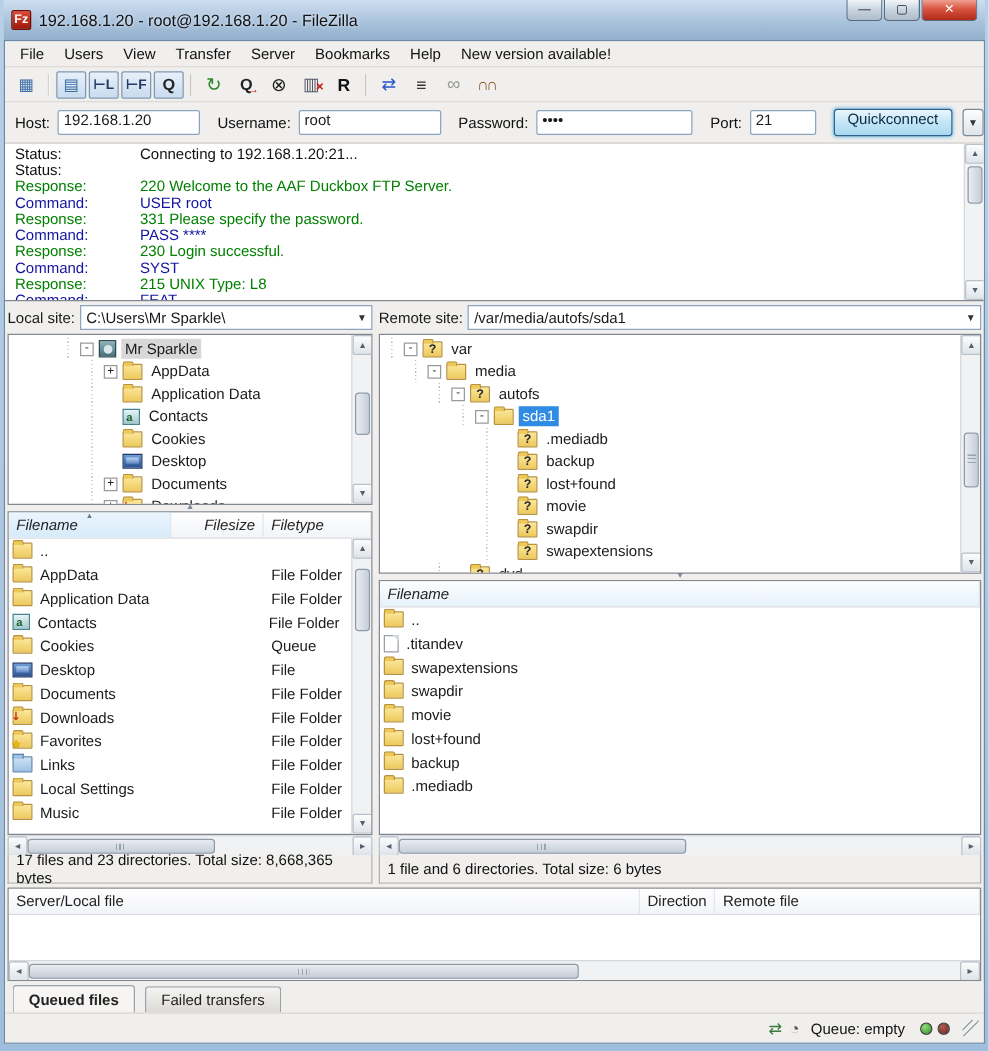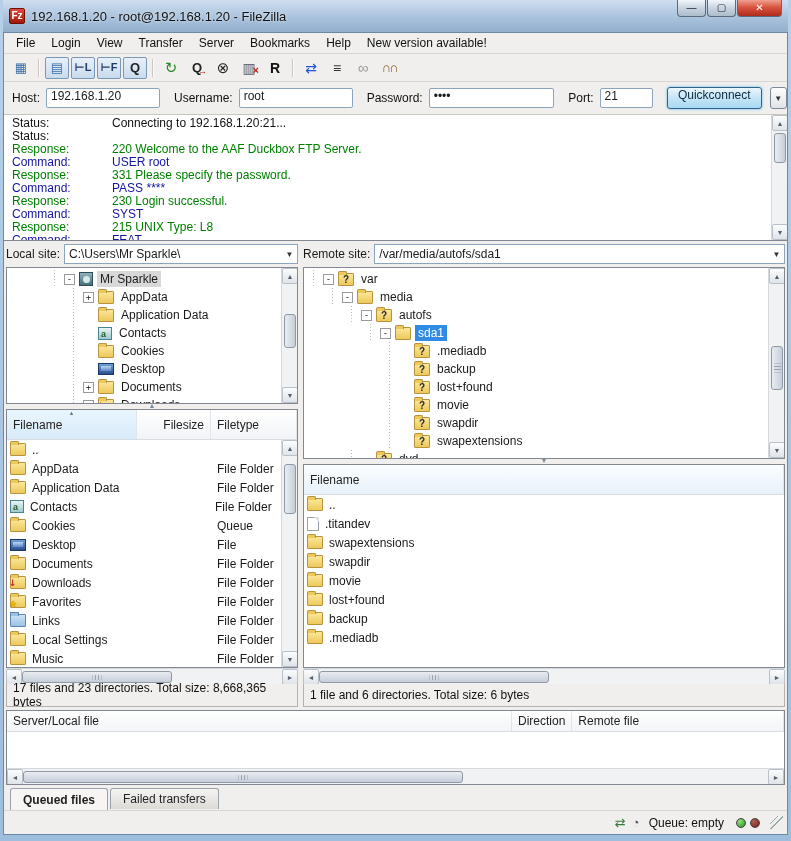--- a/index.html
+++ b/index.html
@@ -101,21 +101,21 @@
   .ico-contacts::after { content:"a"; position:absolute; left:2px; top:0; font:bold 9px/12px "Liberation Sans",sans-serif; color:#1f5f2a; }
   .ico-desktop { width:16px; height:12px; background:linear-gradient(#6fa0d8,#2a4f8f); border:1px solid #1b3766; }
   .ico-desktop::after { content:""; position:absolute; left:2px; top:2px; right:2px; bottom:3px; background:linear-gradient(#bcd6f2,#5c86c4); }
   .ico-downloads::after { content:"↓"; position:absolute; left:-2px; top:1px; font:bold 9px/10px "DejaVu Sans",sans-serif; color:#c02818; }
   .ico-favorites::after { content:"★"; position:absolute; left:-2px; bottom:-2px; font-size:9px; line-height:9px; color:#f0b800; text-shadow:0 0 1px #8a6a00; }
   .ico-file { width:12px; flex-basis:12px; height:14px; background:#fff; border:1px solid #9aa0a8; margin-left:2px; }
   .ico-file::before { content:""; position:absolute; right:-1px; top:-1px; border-style:solid; border-width:0 5px 5px 0; border-color:transparent #d9dde2 transparent transparent; }
 
   
   .listwrap { flex:1; display:flex; flex-direction:column; overflow:hidden; }
-  .listhead { height:30px; display:flex; background:linear-gradient(#ffffff,#f2f4f7); border-bottom:1px solid #d9dce1; }
+  .listhead { height:21px; display:flex; background:linear-gradient(#ffffff,#f2f4f7); border-bottom:1px solid #d9dce1;font-style:italic; }
   .hcol { display:flex; align-items:center; padding:0 6px; border-right:1px solid #e2e6ea; position:relative; color:#222; }
   .hcol.sorted { background:linear-gradient(#eaf5fd,#d7ebfa); }
   .sortmark { position:absolute; top:0; left:50%; transform:translateX(-50%); font-size:6px; color:#6a7a8a; }
   .c1 { flex:0 0 130px; width:130px; }
   .c2 { flex:0 0 74px; width:74px; justify-content:flex-end; text-align:right; }
   .c3 { flex:1; }
   .listbody { flex:1; display:flex; overflow:hidden; }
   .listrows { flex:1; overflow:hidden; }
   .lrow { height:19px; display:flex; align-items:center; white-space:nowrap; }
   .lrow .icon { margin-left:3px; }
@@ -130,21 +130,21 @@
   .hsplit .chev { position:absolute; left:50%; top:-2px; transform:translateX(-50%); font-size:7px; color:#7c8a98; }
 
   
   .queuepanel { height:78px; display:flex; flex-direction:column; padding:3px 2px 0 2px; }
   .queuebox { flex:1; background:#fff; border:1px solid #828790; display:flex; flex-direction:column; overflow:hidden; }
   .qhead { height:21px; display:flex; background:linear-gradient(#ffffff,#f2f4f7); border-bottom:1px solid #d9dce1; }
   .qc1 { flex:0 0 505px; } .qc2 { flex:0 0 57px; } .qc3 { flex:1; }
   .qempty { flex:1; }
 
   
-  .tabsbar { height:25px; display:flex; background:#f0efed; padding:3px 0 0 6px; gap:2px; }
+  .tabsbar { height:25px; display:flex; align-items:flex-end; background:#f0efed; padding:3px 0 0 6px; gap:8px; }
   .tab { height:21px; padding:0 12px; display:flex; align-items:center; border:1px solid #9aa2ab; border-bottom:none; border-radius:3px 3px 0 0; background:linear-gradient(#f4f4f2,#dddad5); color:#222; }
   .tab.active { background:#f6f5f3; font-weight:bold; height:22px; }
 
   
   .statusbar { height:24px; background:#f0efed; border-top:1px solid #d9d6d1; display:flex; align-items:center; padding:0 4px; }
   .sb-spacer { flex:1; }
   .sb-icon { font-size:13px; margin:0 3px; color:#3a7a3a; }
   .sb-icon.speed { color:#555; }
   .sb-text { margin:0 10px 0 6px; color:#111; }
   .led { width:10px; height:10px; border-radius:50%; margin:0 2px; border:1px solid #444; }
@@ -166,21 +166,21 @@
       <span class="wbtn">▢</span>
       <span class="wbtn close">✕</span>
     </span>
   </div>
 
   <div class="app">
 
     <div class="menubar">
 
     <span class="mitem">File</span>
-        <span class="mitem">Login</span>
+        <span class="mitem">Users</span>
         <span class="mitem">View</span>
         <span class="mitem">Transfer</span>
         <span class="mitem">Server</span>
         <span class="mitem">Bookmarks</span>
         <span class="mitem">Help</span>
         <span class="mitem">New version available!</span>
       </div>
 
     <div class="toolbar">
 

